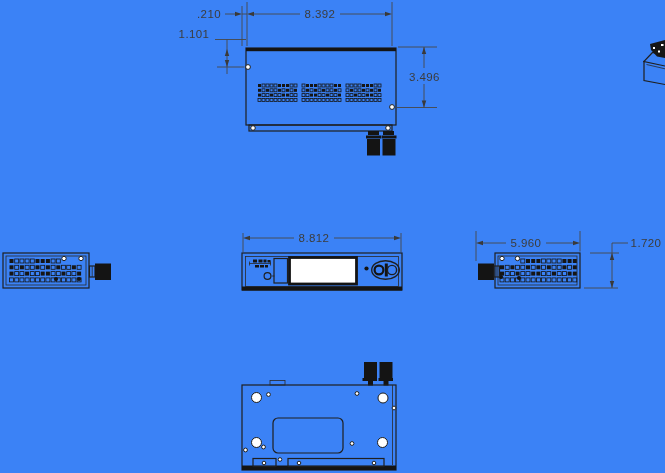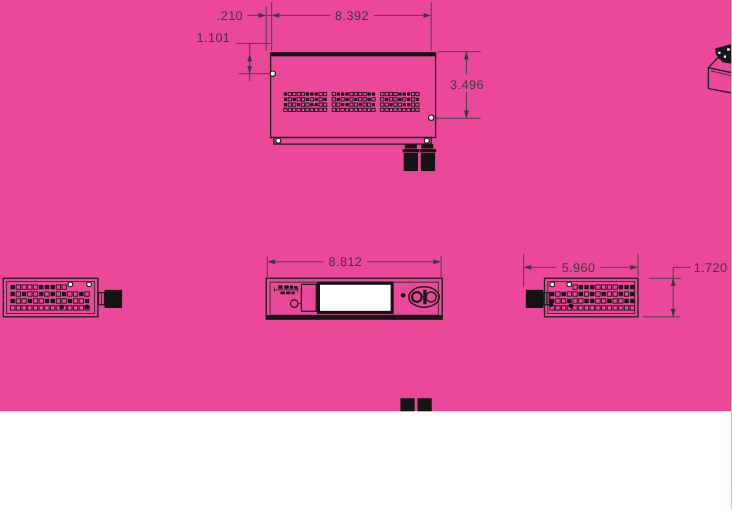--- a/index.html
+++ b/index.html
@@ -1,16 +1,16 @@
 <!DOCTYPE html>
 <html><head>
 <meta charset="utf-8">
 <style>
   html,body{margin:0;padding:0;background:#ffffff;}
-  #stage{width:665px;height:374px;position:relative;background:#ec4899;overflow:hidden;}
+  #stage{width:665px;height:473px;position:relative;background:#3b82f6;overflow:hidden;}
   svg{display:block;}
   .ln{stroke:#1f1f1f;stroke-width:1.2;fill:none;stroke-linecap:square;}
   .thin{stroke:#2a2a2a;stroke-width:.8;fill:none;}
   .dim{stroke:#474747;stroke-width:.9;fill:none;stroke-linecap:butt;}
   .arr{fill:#3a3a3a;stroke:none;}
   .solid{fill:#141414;stroke:none;}
   .hole{stroke:#1f1f1f;stroke-width:1;fill:#fff;}
   .dimtext{font-family:"Liberation Sans",sans-serif;font-size:11.5px;fill:#3c3c3c;letter-spacing:.4px;text-anchor:middle;}
 </style>
 </head>

